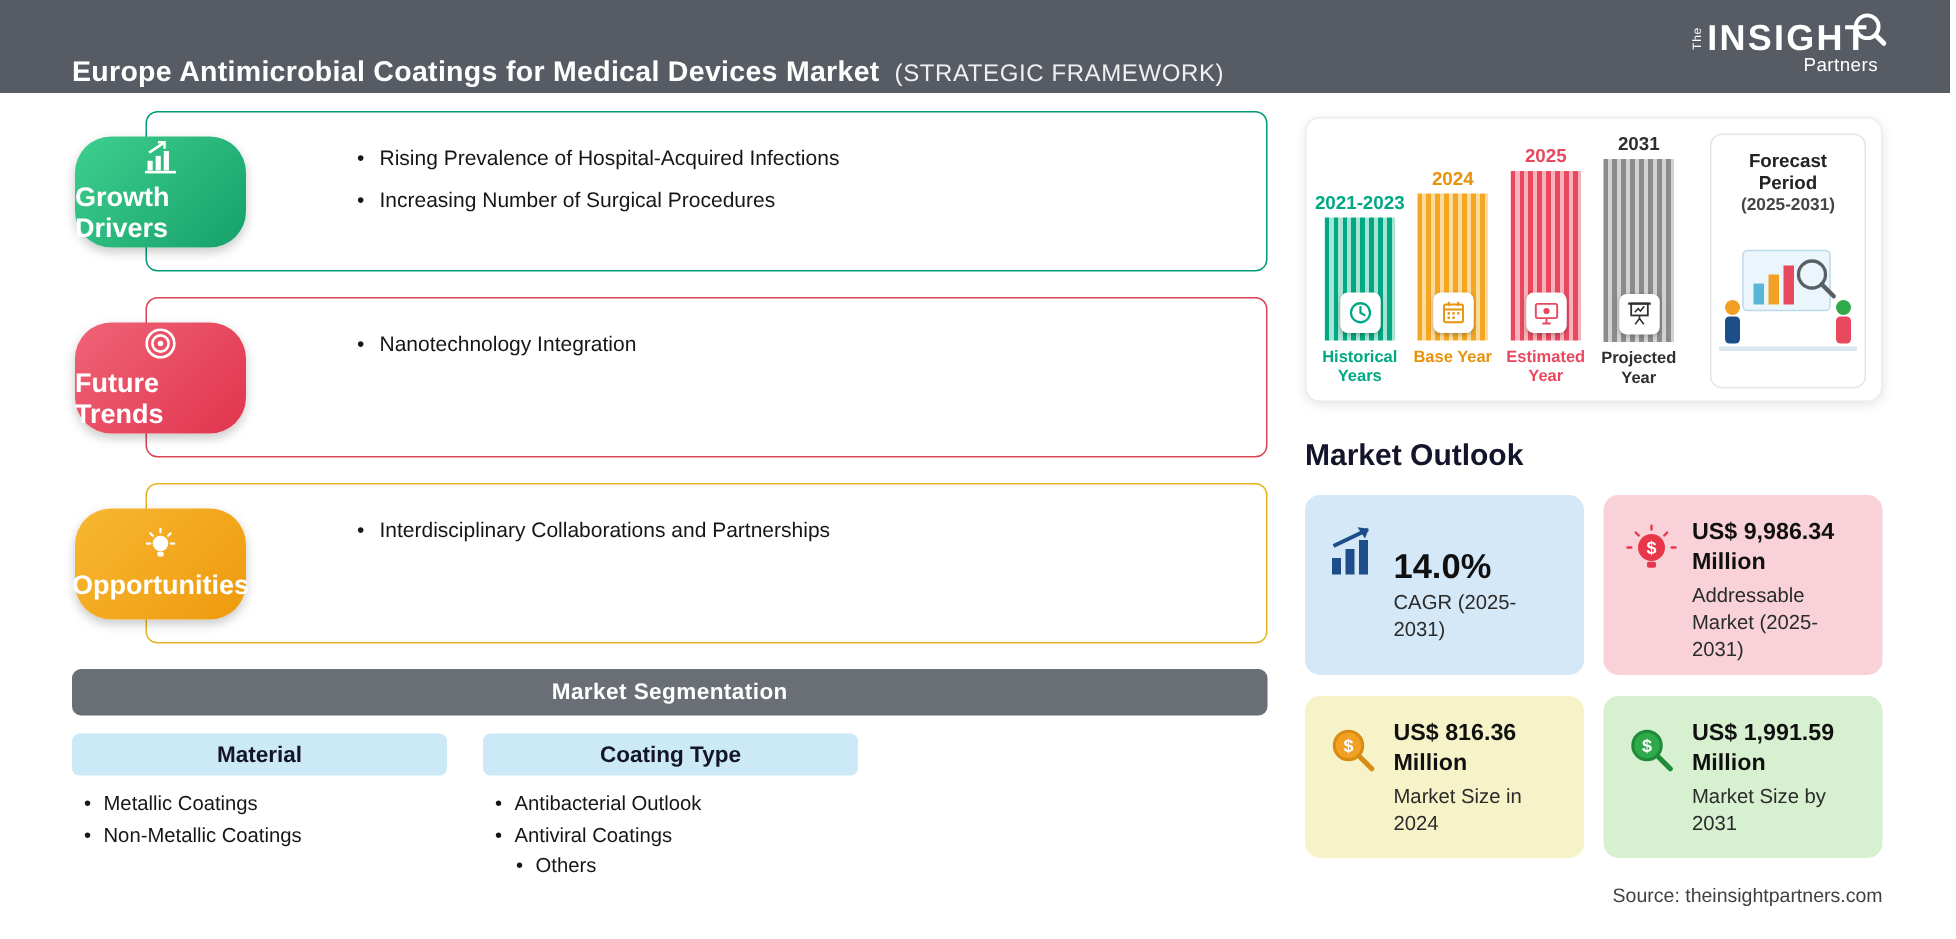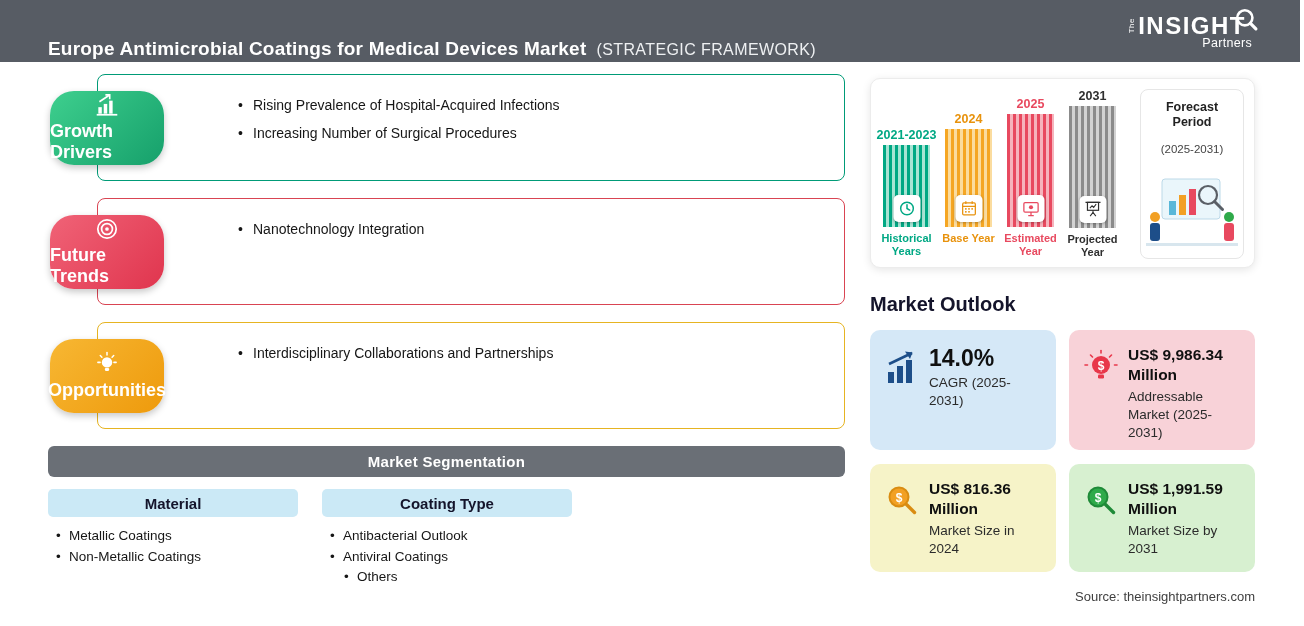--- a/index.html
+++ b/index.html
@@ -96,38 +96,38 @@
   .tl-caption { font-size:11px; font-weight:bold; text-align:center; line-height:13px; margin-top:5px; height:27px; width:62px; }
   .c-teal { color:#00a884; }
   .c-orange { color:#e8920c; }
   .c-red { color:#e8495f; }
   .c-dark { color:#2f2f2f; }
   .forecast-box {
     width:104px; border:1px solid #e6e6e6; border-radius:8px;
     padding:10px 6px 4px 6px; display:flex; flex-direction:column; align-items:center;
   }
   .fc-title { font-size:12.5px; font-weight:bold; color:#222; text-align:center; line-height:15px; }
-  .fc-period { font-size:11.5px; font-weight:normal; color:#444; margin-top:13px; }
+  .fc-period { font-size:11.5px; font-weight:bold; color:#444; margin-top:1px; }
   .fc-illustration { margin-top:10px; width:92px; height:90px; }
 
   .outlook-title { font-size:20px; font-weight:bold; color:#14142b; margin-top:25px; }
 
   .outlook-grid {
     margin-top:14px; display:grid; grid-template-columns:186px 186px;
     grid-template-rows:120px 108px; gap:14px 13px;
   }
   .card { border-radius:10px; padding:15px 12px 10px 14px; display:flex; gap:9px; align-items:flex-start; }
   .card-blue { background:#d5e8f7; }
   .card-pink { background:#f8d2d8; }
   .card-yellow { background:#f6f3c8; }
   .card-green { background:#d7f0d0; }
   .card-icon { width:36px; height:36px; flex:0 0 36px; margin-top:4px; }
   .card-icon svg { width:36px; height:36px; }
   .card-value { font-size:15.5px; font-weight:bold; color:#101010; line-height:20px; }
-  .card-blue .card-value { font-size:23px; line-height:26px; }
+  .card-blue .card-value { font-size:23px; line-height:26px;margin-top:19px; }
   .card-label { font-size:13.5px; color:#2b2b2b; line-height:18px; margin-top:3px; }
   .card-text { min-width:0; }
 
   .source-line { margin-top:17px; text-align:right; font-size:13px; color:#404040; }
 </style>
 </head>
 <body>
 
 <div class="header">
   <div class="header-title-wrap">

